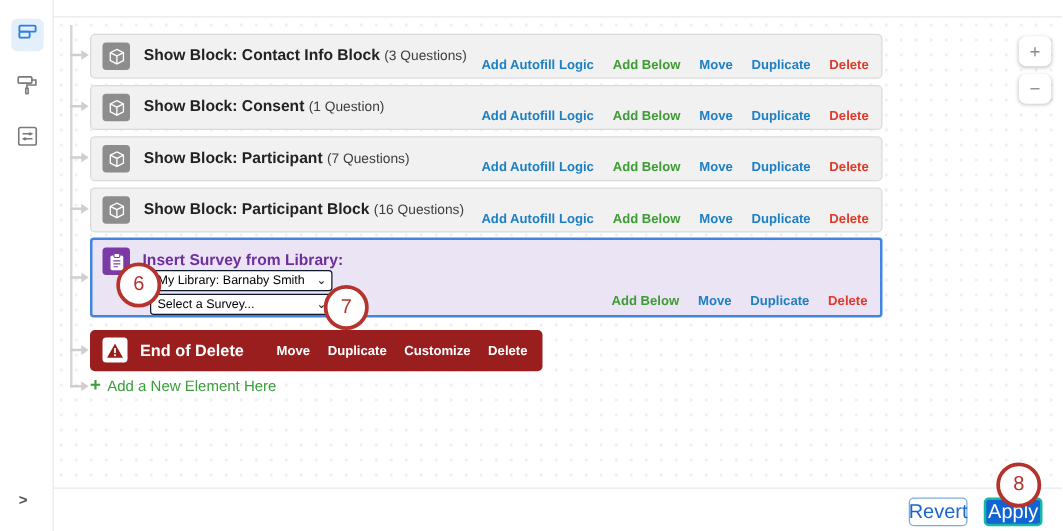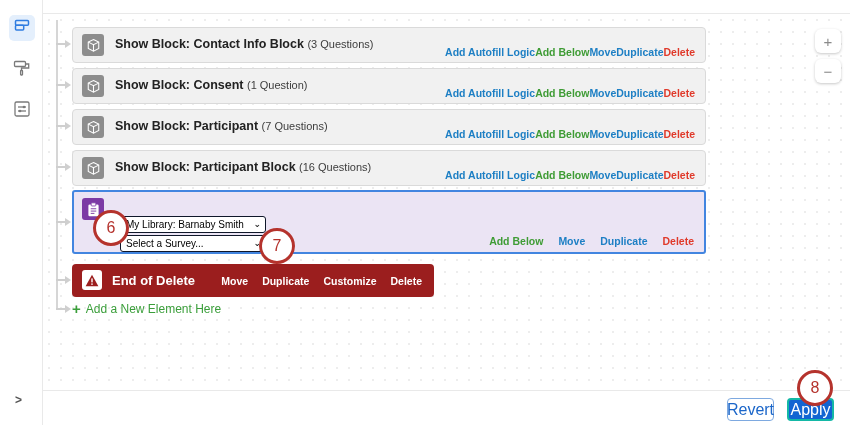--- a/index.html
+++ b/index.html
@@ -24,21 +24,21 @@
   .arrow .head{position:absolute;left:9px;top:0;width:0;height:0;
                border-left:6px solid #cfcfcf;border-top:4px solid transparent;border-bottom:4px solid transparent;}
   
   .block{position:absolute;left:72px;width:634px;height:36px;background:#f1f1f1;
          border:1px solid #dadada;border-radius:4px;box-sizing:border-box;}
   .cube{position:absolute;left:9px;top:6px;width:22px;height:22px;background:#8d8d8d;
         border-radius:3px;display:flex;align-items:center;justify-content:center;}
   .btitle{position:absolute;left:42px;top:9px;font-size:12.5px;color:#222;white-space:nowrap;}
   .btitle b{font-weight:700;}
   .meta{font-size:11px;color:#3d3d3d;font-weight:400;}
-  .actions{position:absolute;right:10px;bottom:4px;display:flex;gap:0;
+  .actions{position:absolute;right:10px;bottom:4px;display:flex;gap:15px;
            font-size:10.5px;font-weight:600;white-space:nowrap;}
   .al{cursor:pointer;}
   .a-blue{color:#1d7fc4;} .a-green{color:#3f9c35;} .a-red{color:#e03a2b;}
   
   .insert-block{position:absolute;left:72px;top:190px;width:634px;height:64px;background:#ebe4f4;
                 border:2px solid #4285e0;border-radius:3px;box-sizing:border-box;}
   .p-icon{position:absolute;left:8px;top:6px;width:22px;height:22px;background:#7c3aa5;
           border-radius:3px;display:flex;align-items:center;justify-content:center;}
   .ititle{position:absolute;left:40px;top:9px;color:#6d2f9c;font-weight:700;font-size:12.5px;}
   .sel{position:absolute;width:146px;height:17px;background:#fff;border:1px solid #0f172a;
@@ -215,20 +215,21 @@
   <div class="insert-block">
     <div class="p-icon">
       <svg width="13" height="15" viewBox="0 0 14 16">
         <rect x="1.5" y="2.5" width="11" height="12.8" rx="1.5" fill="#fff"></rect>
         <rect x="4.5" y="0.8" width="5" height="3.4" rx="0.8" fill="#fff" stroke="#7c3aa5" stroke-width="0.9"></rect>
         <line x1="4" y1="7.2" x2="10" y2="7.2" stroke="#7c3aa5" stroke-width="1"></line>
         <line x1="4" y1="9.7" x2="10" y2="9.7" stroke="#7c3aa5" stroke-width="1"></line>
         <line x1="4" y1="12.2" x2="8" y2="12.2" stroke="#7c3aa5" stroke-width="1"></line>
       </svg>
     </div>
+    <div class="ititle">Insert Survey from Library:</div>
     <div class="sel sel1">
       <span>My Library: Barnaby Smith</span>
       <span class="chev">⌄</span>
     </div>
     <div class="sel sel2">
       <span>Select a Survey...</span>
       <span class="chev">⌄</span>
     </div>
     <div class="insert-actions">
       <span class="al a-green">Add Below</span>

